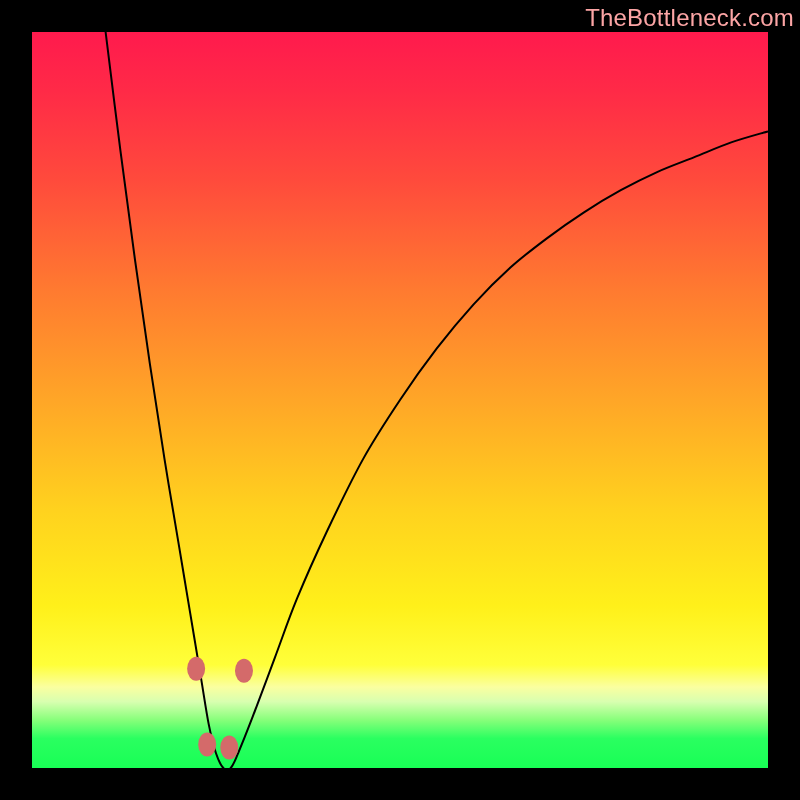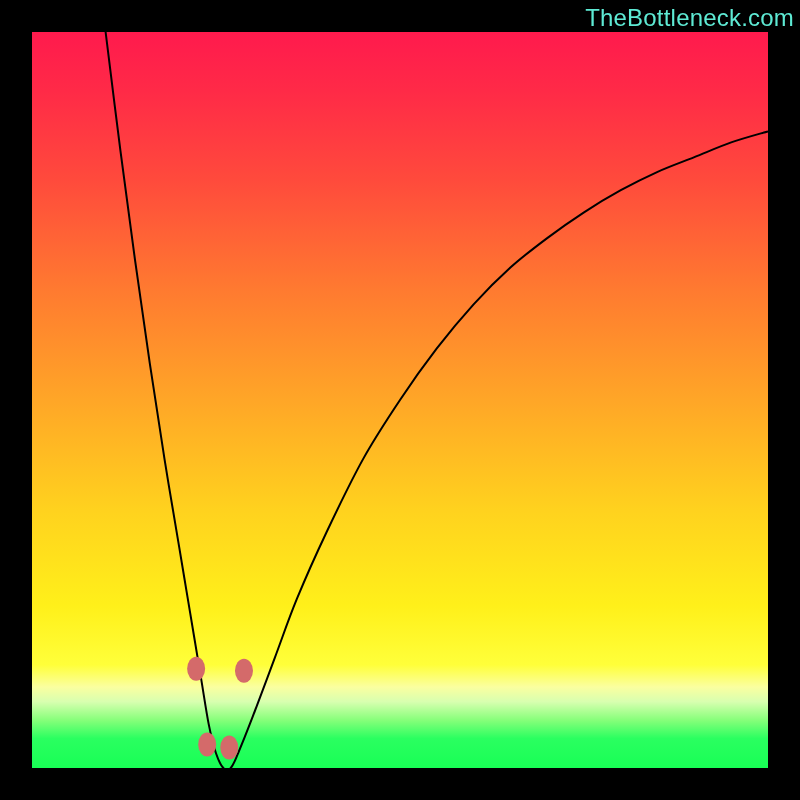--- a/index.html
+++ b/index.html
@@ -40,21 +40,21 @@
         #d8ffb0 91%,
         #86ff7a 93.5%,
         #2aff60 96%,
         #18ff55 100%
       );
   }
   .watermark {
     position: absolute;
     right: 6px;
     top: 4px;
-    color: #5eead4;
+    color: #fca5a5;
     font-size: 24px;
     font-weight: 400;
     letter-spacing: 0.2px;
     user-select: none;
   }
   svg.curve {
     position: absolute;
     left: 0;
     top: 0;
     width: 736px;

